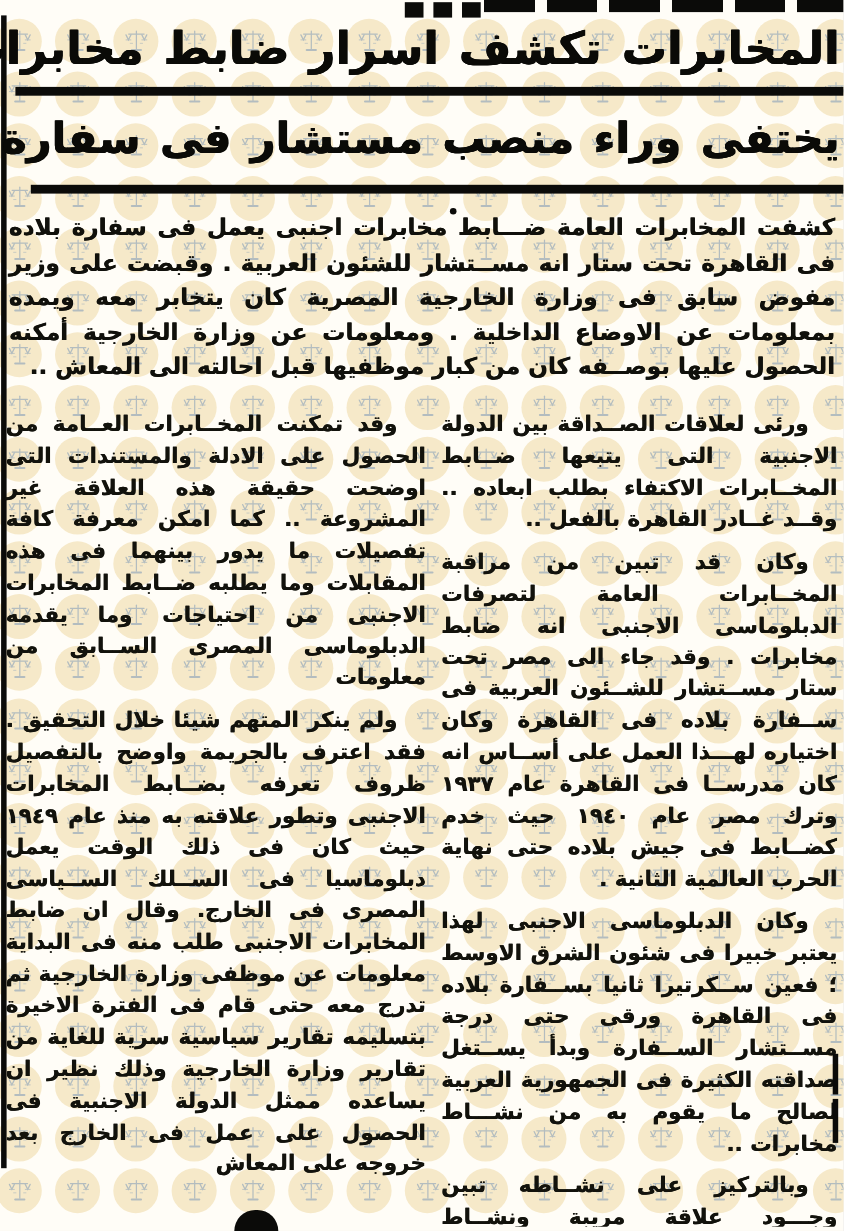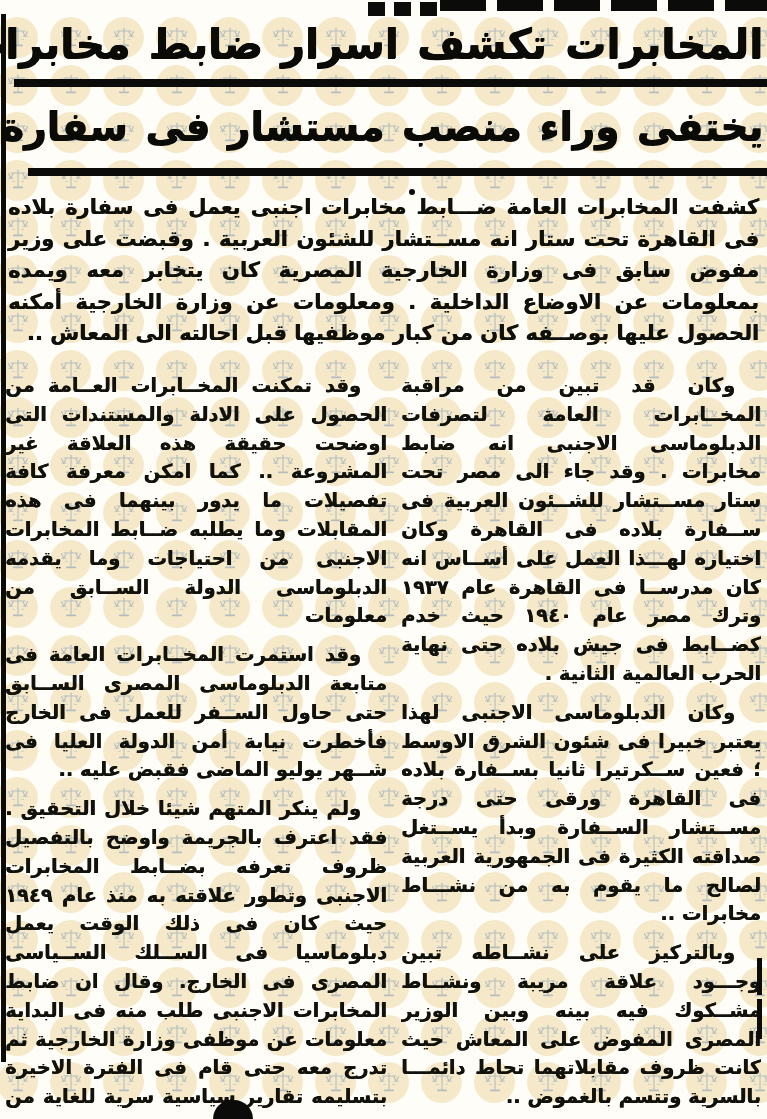--- a/index.html
+++ b/index.html
@@ -4556,27 +4556,27 @@
   <h1 class="ink headline h-l2">يختفى وراء منصب مستشار فى سفارة بالقاهرة</h1>
   <div class="ink rule rule2"></div>
   <div class="ink ink-dot"></div>
 
   <section class="ink lead">
     <p>كشفت المخابرات العامة ضـــابط مخابرات اجنبى يعمل فى سفارة بلاده فى القاهرة تحت ستار انه مســتشار للشئون العربية . وقبضت على وزير مفوض سابق فى وزارة الخارجية المصرية كان يتخابر معه ويمده بمعلومات عن الاوضاع الداخلية . ومعلومات عن وزارة الخارجية أمكنه الحصول عليها بوصــفه كان من كبار موظفيها قبل احالته الى المعاش ..</p>
   </section>
 
   <section class="ink columns">
     <div class="col col-right">
+      <p>ورئى لعلاقات الصــداقة بين الدولة الاجنبية التى يتبعها ضــابط المخــابرات الاكتفاء بطلب ابعاده .. وقــد غــادر القاهرة بالفعل ..</p>
       <p>وكان قد تبين من مراقبة المخــابرات العامة لتصرفات الدبلوماسى الاجنبى انه ضابط مخابرات . وقد جاء الى مصر تحت ستار مســتشار للشــئون العربية فى ســفارة بلاده فى القاهرة وكان اختياره لهـــذا العمل على أســاس انه كان مدرســا فى القاهرة عام ١٩٣٧ وترك مصر عام ١٩٤٠ حيث خدم كضــابط فى جيش بلاده حتى نهاية الحرب العالمية الثانية .</p>
       <p>وكان الدبلوماسى الاجنبى لهذا يعتبر خبيرا فى شئون الشرق الاوسط ؛ فعين ســكرتيرا ثانيا بســفارة بلاده فى القاهرة ورقى حتى درجة مســتشار الســفارة وبدأ يســتغل صداقته الكثيرة فى الجمهورية العربية لصالح ما يقوم به من نشـــاط مخابرات ..</p>
       <p>وبالتركيز على نشــاطه تبين وجـــود علاقة مريبة ونشــاط مشــكوك فيه بينه وبين الوزير المصرى المفوض على المعاش حيث كانت ظروف مقابلاتهما تحاط دائمـــا بالسرية وتتسم بالغموض ..</p>
     </div>
     <div class="col col-left">
-      <p>وقد تمكنت المخــابرات العــامة من الحصول على الادلة والمستندات التى اوضحت حقيقة هذه العلاقة غير المشروعة .. كما امكن معرفة كافة تفصيلات ما يدور بينهما فى هذه المقابلات وما يطلبه ضــابط المخابرات الاجنبى من احتياجات وما يقدمه الدبلوماسى الدولة الســابق من معلومات</p>
-      <p>وقد استمرت المخــابرات العامة فى متابعة الدبلوماسى المصرى الســابق حتى حاول الســفر للعمل فى الخارج فأخطرت نيابة أمن الدولة العليا فى شــهر يوليو الماضى فقبض عليه ..</p>
+      <p>وقد تمكنت المخــابرات العــامة من الحصول على الادلة والمستندات التى اوضحت حقيقة هذه العلاقة غير المشروعة .. كما امكن معرفة كافة تفصيلات ما يدور بينهما فى هذه المقابلات وما يطلبه ضــابط المخابرات الاجنبى من احتياجات وما يقدمه الدبلوماسى المصرى الســابق من معلومات</p>
       <p><span>ولم ينكر المتهم شيئا خلال التحقيق . فقد اعترف بالجريمة واوضح بالتفصيل ظروف تعرفه بضــابط المخابرات الاجنبى وتطور علاقته به منذ عام ١٩٤٩ حيث كان فى ذلك الوقت يعمل دبلوماسيا فى الســلك الســياسى المصرى فى الخارج. وقال ان ضابط المخابرات الاجنبى طلب منه فى البداية معلومات عن موظفى وزارة الخارجية ثم تدرج معه حتى قام فى الفترة الاخيرة بتسليمه تقارير سياسية سرية للغاية من تقارير وزارة الخارجية وذلك نظير ان يساعده ممثل الدولة الاجنبية فى الحصول على عمل فى الخارج بعد خروجه على المعاش</span> </p>
     </div>
   </section>
 
   <div class="ink edge-mark m1"></div>
   <div class="ink edge-mark m2"></div>
   <div class="ink dome"></div>
 
 </div>
 

